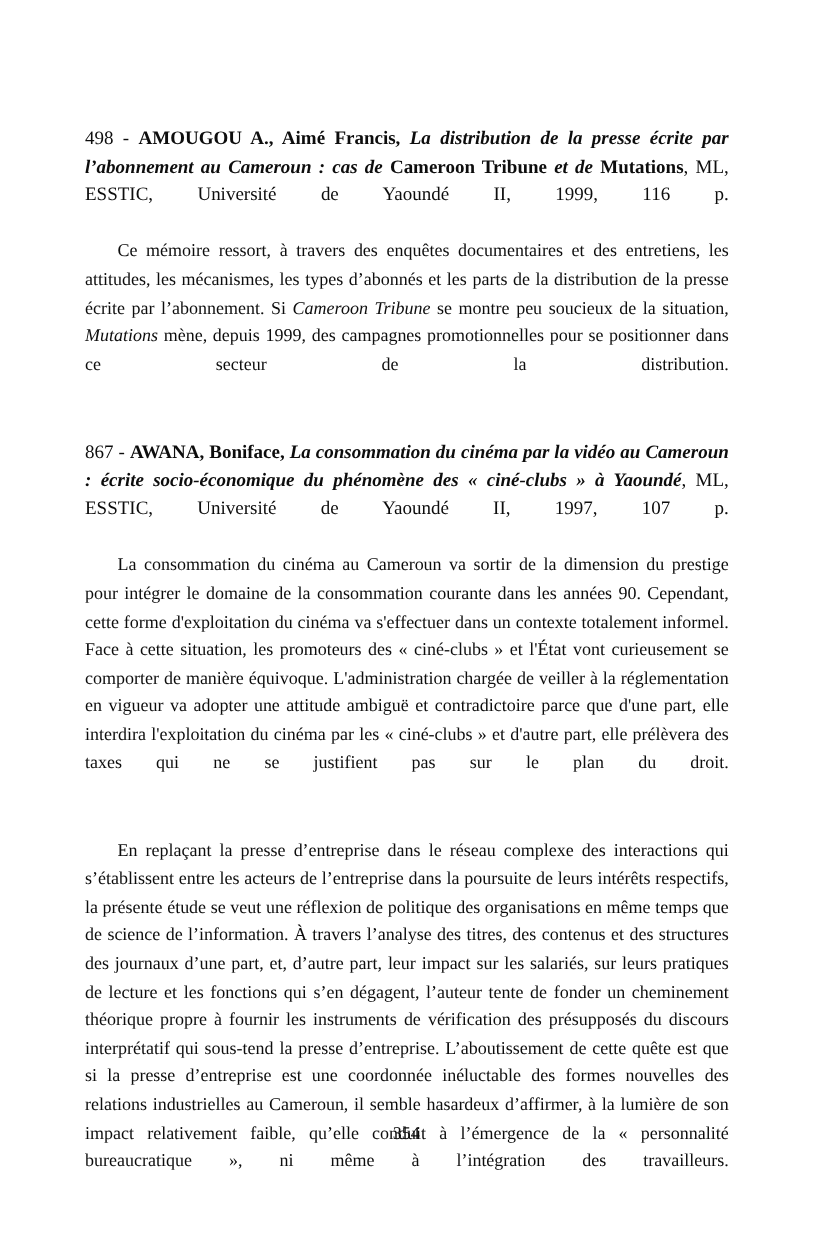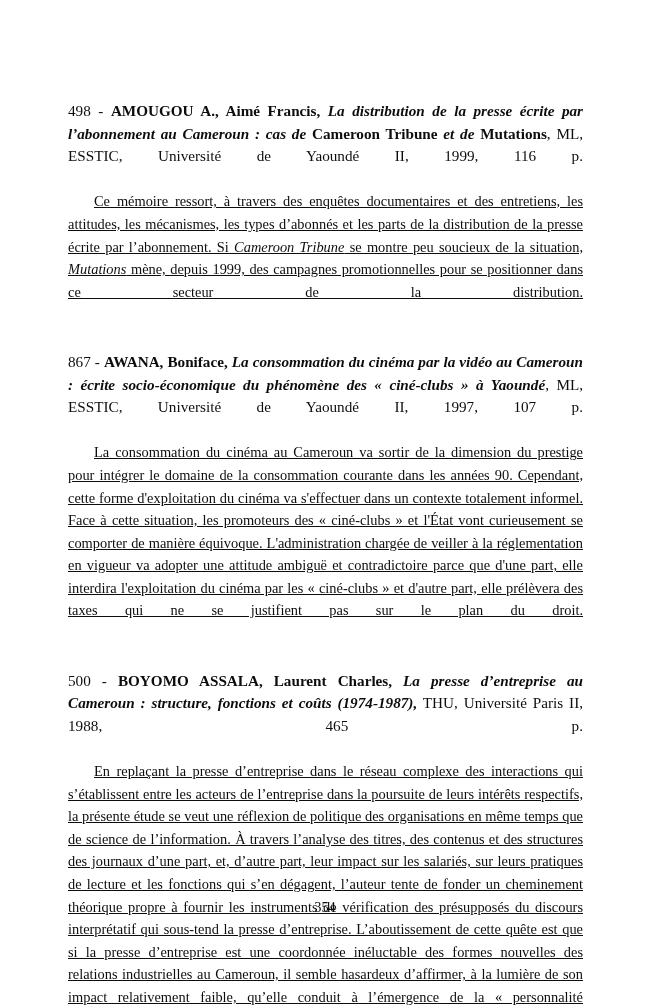--- a/index.html
+++ b/index.html
@@ -48,21 +48,20 @@
   }
 
   .ref-body {
     font-size: 14.4px;
     line-height: 22.6px;
     text-align: justify;
     text-justify: inter-word;
     text-indent: 26px;
     margin: 0;
     hyphens: none;
-    text-decoration: underline;
   }
   .ref-body::after {
     content: "";
     display: inline-block;
     width: 100%;
     height: 0;
   }
 
   .num { font-weight: normal; }
   .author { font-weight: bold; }
@@ -91,19 +90,18 @@
     <p class="ref-title"><span class="num">498</span> <span class="rg">-</span> <span class="author">AMOUGOU A., Aimé Francis,</span> <span class="bi">La distribution de la presse écrite par l’abonnement au Cameroun : cas de</span> <span class="bu">Cameroon Tribune</span> <span class="bi">et de</span> <span class="bu">Mutations</span><span class="rg">, ML, ESSTIC, Université de Yaoundé II, 1999, 116 p.</span></p>
     <p class="ref-body"><span><span>Ce mémoire ressort, à travers des enquêtes documentaires et des entretiens, les attitudes, les mécanismes, les types d’abonnés et les parts de la distribution de la presse écrite par l’abonnement. Si </span><span class="it">Cameroon Tribune</span><span> se montre peu soucieux de la situation, </span><span class="it">Mutations</span><span> mène, depuis 1999, des campagnes promotionnelles pour se positionner dans ce secteur de la distribution.</span></span></p>
   </div>
 
   <div class="entry">
     <p class="ref-title"><span class="num">867</span> <span class="rg">-</span> <span class="author">AWANA, Boniface,</span> <span class="bi">La consommation du cinéma par la vidéo au Cameroun : écrite socio-économique du phénomène des « ciné-clubs » à Yaoundé</span><span class="rg">, ML, ESSTIC, Université de Yaoundé II, 1997, 107 p.</span></p>
     <p class="ref-body"><span>La consommation du cinéma au Cameroun va sortir de la dimension du prestige pour intégrer le domaine de la consommation courante dans les années 90. Cependant, cette forme d'exploitation du cinéma va s'effectuer dans un contexte totalement informel. Face à cette situation, les promoteurs des « ciné-clubs » et l'État vont curieusement se comporter de manière équivoque. L'administration chargée de veiller à la réglementation en vigueur va adopter une attitude ambiguë et contradictoire parce que d'une part, elle interdira l'exploitation du cinéma par les « ciné-clubs » et d'autre part, elle prélèvera des taxes qui ne se justifient pas sur le plan du droit.</span></p>
   </div>
 
   <div class="entry">
-    <p class="ref-title"><span class="num">500</span> <span class="rg">-</span> <span class="author">BOYOMO ASSALA, Laurent Charles,</span> <span class="bi">La presse d’entreprise au Cameroun : structure, fonctions et coûts (1974-1987),</span><span class="rg"> THU, Université Paris II, 1988, 465 p.</span></p>
     <p class="ref-body"><span>En replaçant la presse d’entreprise dans le réseau complexe des interactions qui s’établissent entre les acteurs de l’entreprise dans la poursuite de leurs intérêts respectifs, la présente étude se veut une réflexion de politique des organisations en même temps que de science de l’information. À travers l’analyse des titres, des contenus et des structures des journaux d’une part, et, d’autre part, leur impact sur les salariés, sur leurs pratiques de lecture et les fonctions qui s’en dégagent, l’auteur tente de fonder un cheminement théorique propre à fournir les instruments de vérification des présupposés du discours interprétatif qui sous-tend la presse d’entreprise. L’aboutissement de cette quête est que si la presse d’entreprise est une coordonnée inéluctable des formes nouvelles des relations industrielles au Cameroun, il semble hasardeux d’affirmer, à la lumière de son impact relativement faible, qu’elle conduit à l’émergence de la « personnalité bureaucratique », ni même à l’intégration des travailleurs.</span></p>
   </div>
 
 </div>
 
 <div id="folio">354</div>
 
 </body></html>

